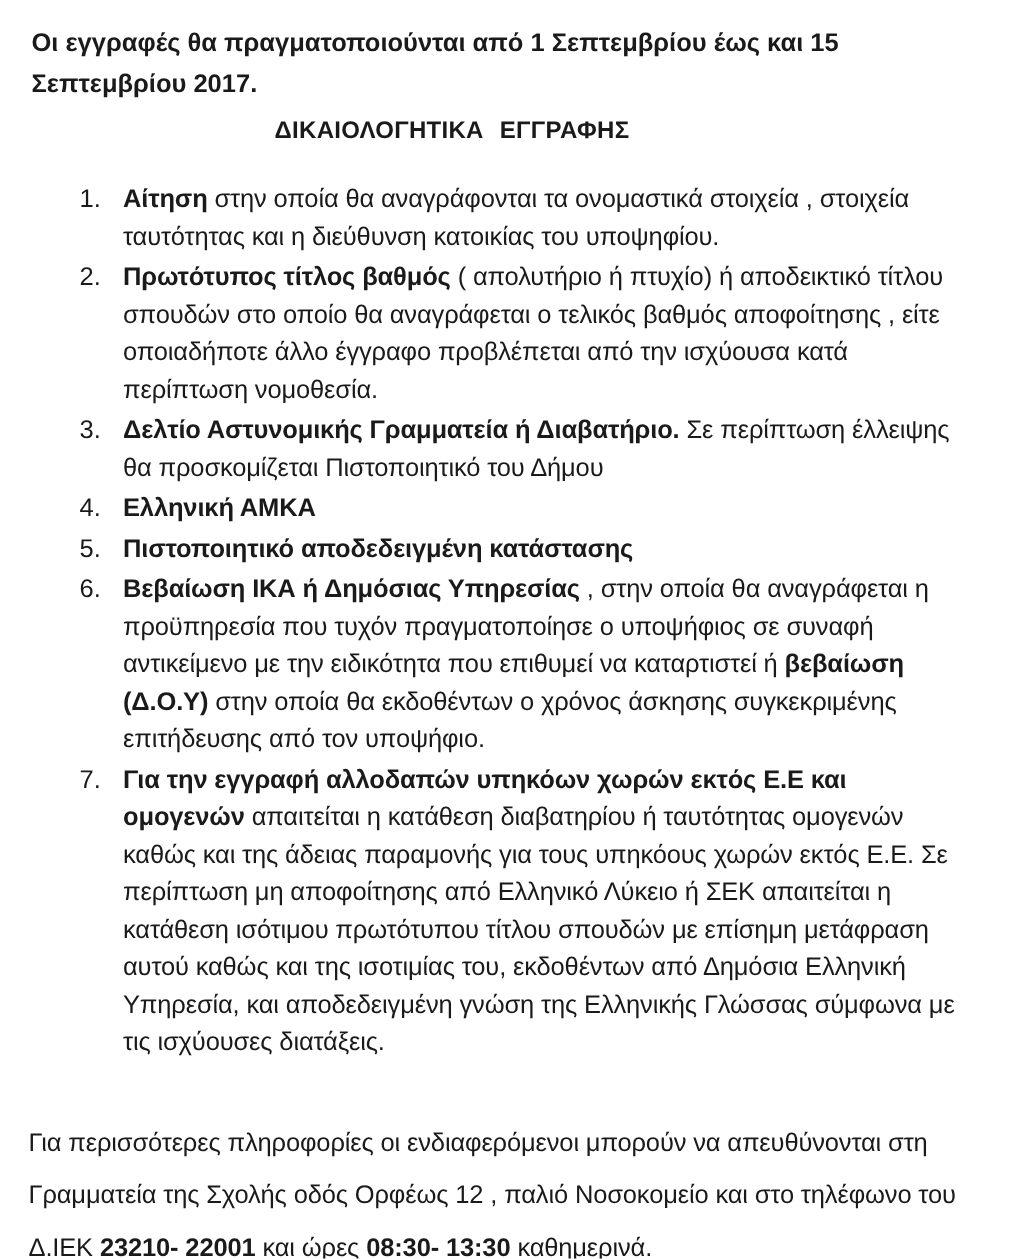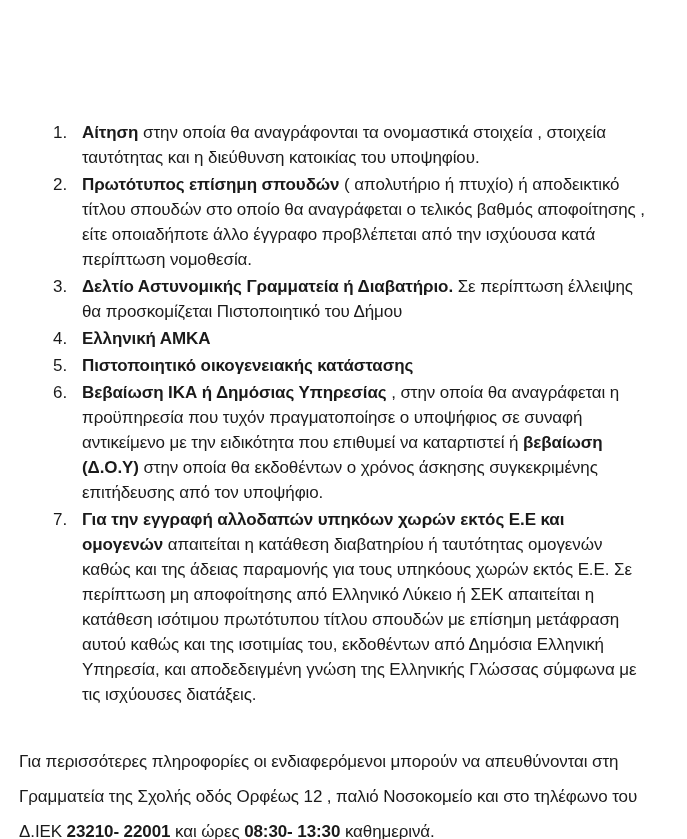--- a/index.html
+++ b/index.html
@@ -52,47 +52,49 @@
     margin: 0;
     font-size: 17px; line-height: 35px;
     letter-spacing: -0.1px;
   }
 </style>
 </head>
 <body>
 
 <div class="doc">
 
+  <p class="intro">Οι εγγραφές θα πραγματοποιούνται από 1 Σεπτεμβρίου έως και 15 Σεπτεμβρίου 2017.</p>
 
+  <h2 class="title">ΔΙΚΑΙΟΛΟΓΗΤΙΚΑ ΕΓΓΡΑΦΗΣ</h2>
 
   <div class="list">
 
     <div class="row">
       <span class="num">1.</span>
       <span class="txt"><span class="b">Αίτηση</span><span> στην οποία θα αναγράφονται τα ονομαστικά στοιχεία , στοιχεία ταυτότητας και η διεύθυνση κατοικίας του υποψηφίου.</span></span>
     </div>
 
     <div class="row">
       <span class="num">2.</span>
-      <span class="txt"><span class="b">Πρωτότυπος επίσημη σπουδών</span><span> ( απολυτήριο ή πτυχίο) ή αποδεικτικό τίτλου σπουδών στο οποίο θα αναγράφεται ο τελικός βαθμός αποφοίτησης , είτε οποιαδήποτε άλλο έγγραφο προβλέπεται από την ισχύουσα κατά περίπτωση νομοθεσία.</span></span>
+      <span class="txt"><span class="b">Πρωτότυπος τίτλος βαθμός</span><span> ( απολυτήριο ή πτυχίο) ή αποδεικτικό τίτλου σπουδών στο οποίο θα αναγράφεται ο τελικός βαθμός αποφοίτησης , είτε οποιαδήποτε άλλο έγγραφο προβλέπεται από την ισχύουσα κατά περίπτωση νομοθεσία.</span></span>
     </div>
 
     <div class="row">
       <span class="num">3.</span>
       <span class="txt"><span class="b">Δελτίο Αστυνομικής Γραμματεία ή Διαβατήριο.</span><span> Σε περίπτωση έλλειψης θα προσκομίζεται Πιστοποιητικό του Δήμου</span></span>
     </div>
 
     <div class="row">
       <span class="num">4.</span>
       <span class="txt"><span class="b">Ελληνική ΑΜΚΑ</span></span>
     </div>
 
     <div class="row">
       <span class="num">5.</span>
-      <span class="txt"><span class="b">Πιστοποιητικό οικογενειακής κατάστασης</span></span>
+      <span class="txt"><span class="b">Πιστοποιητικό αποδεδειγμένη κατάστασης</span></span>
     </div>
 
     <div class="row">
       <span class="num">6.</span>
       <span class="txt"><span class="b">Βεβαίωση ΙΚΑ ή Δημόσιας Υπηρεσίας</span><span> , στην οποία θα αναγράφεται η προϋπηρεσία που τυχόν πραγματοποίησε ο υποψήφιος σε συναφή αντικείμενο με την ειδικότητα που επιθυμεί να καταρτιστεί ή </span><span class="b">βεβαίωση (Δ.Ο.Υ)</span><span> στην οποία θα εκδοθέντων ο χρόνος άσκησης συγκεκριμένης επιτήδευσης από τον υποψήφιο.</span></span>
     </div>
 
     <div class="row">
       <span class="num">7.</span>
       <span class="txt"><span class="b">Για την εγγραφή αλλοδαπών υπηκόων χωρών εκτός Ε.Ε και ομογενών</span><span> απαιτείται η κατάθεση διαβατηρίου ή ταυτότητας ομογενών καθώς και της άδειας παραμονής για τους υπηκόους χωρών εκτός Ε.Ε. Σε περίπτωση μη αποφοίτησης από Ελληνικό Λύκειο ή ΣΕΚ απαιτείται η κατάθεση ισότιμου πρωτότυπου τίτλου σπουδών με επίσημη μετάφραση αυτού καθώς και της ισοτιμίας του, εκδοθέντων από Δημόσια Ελληνική Υπηρεσία, και αποδεδειγμένη γνώση της Ελληνικής Γλώσσας σύμφωνα με τις ισχύουσες διατάξεις.</span></span>

